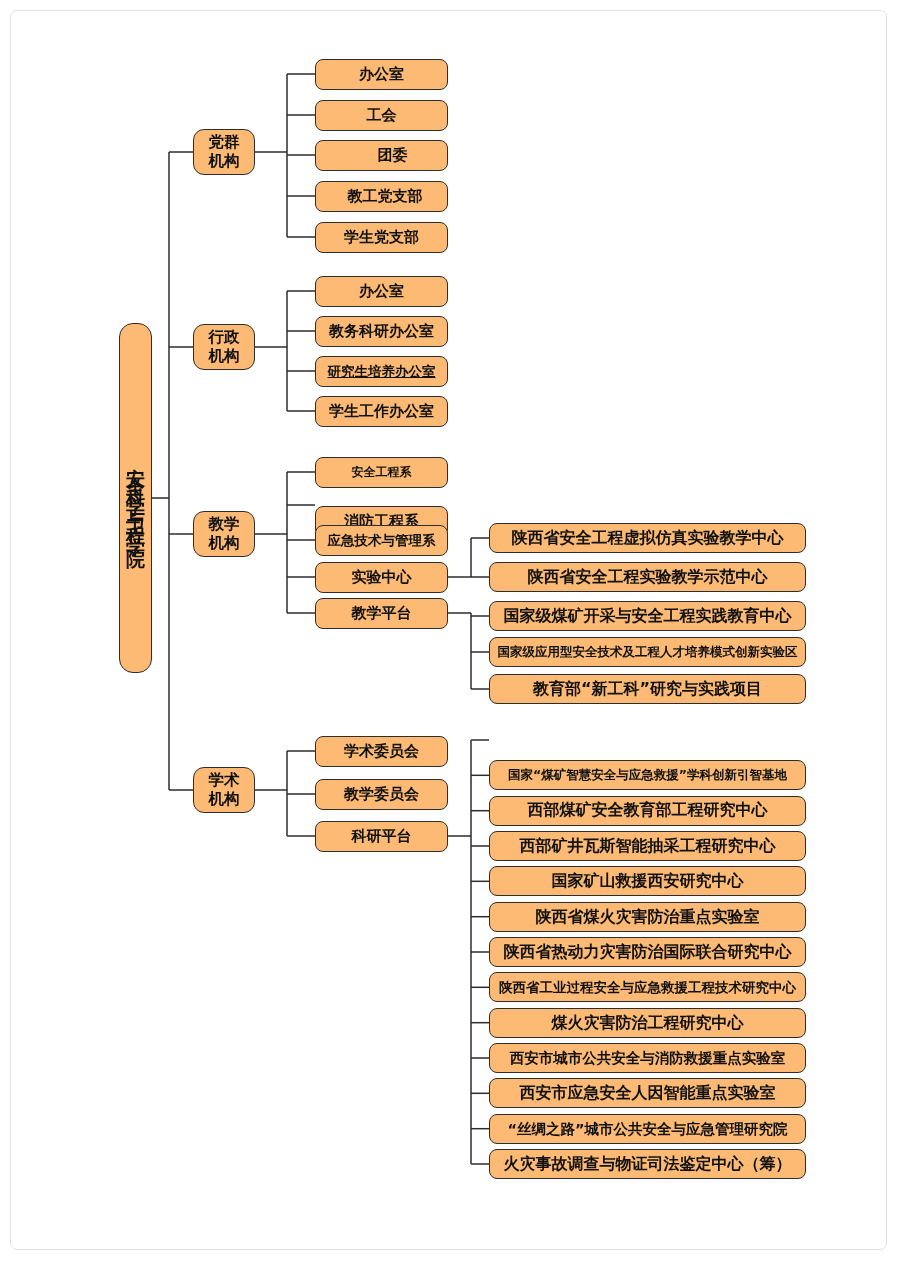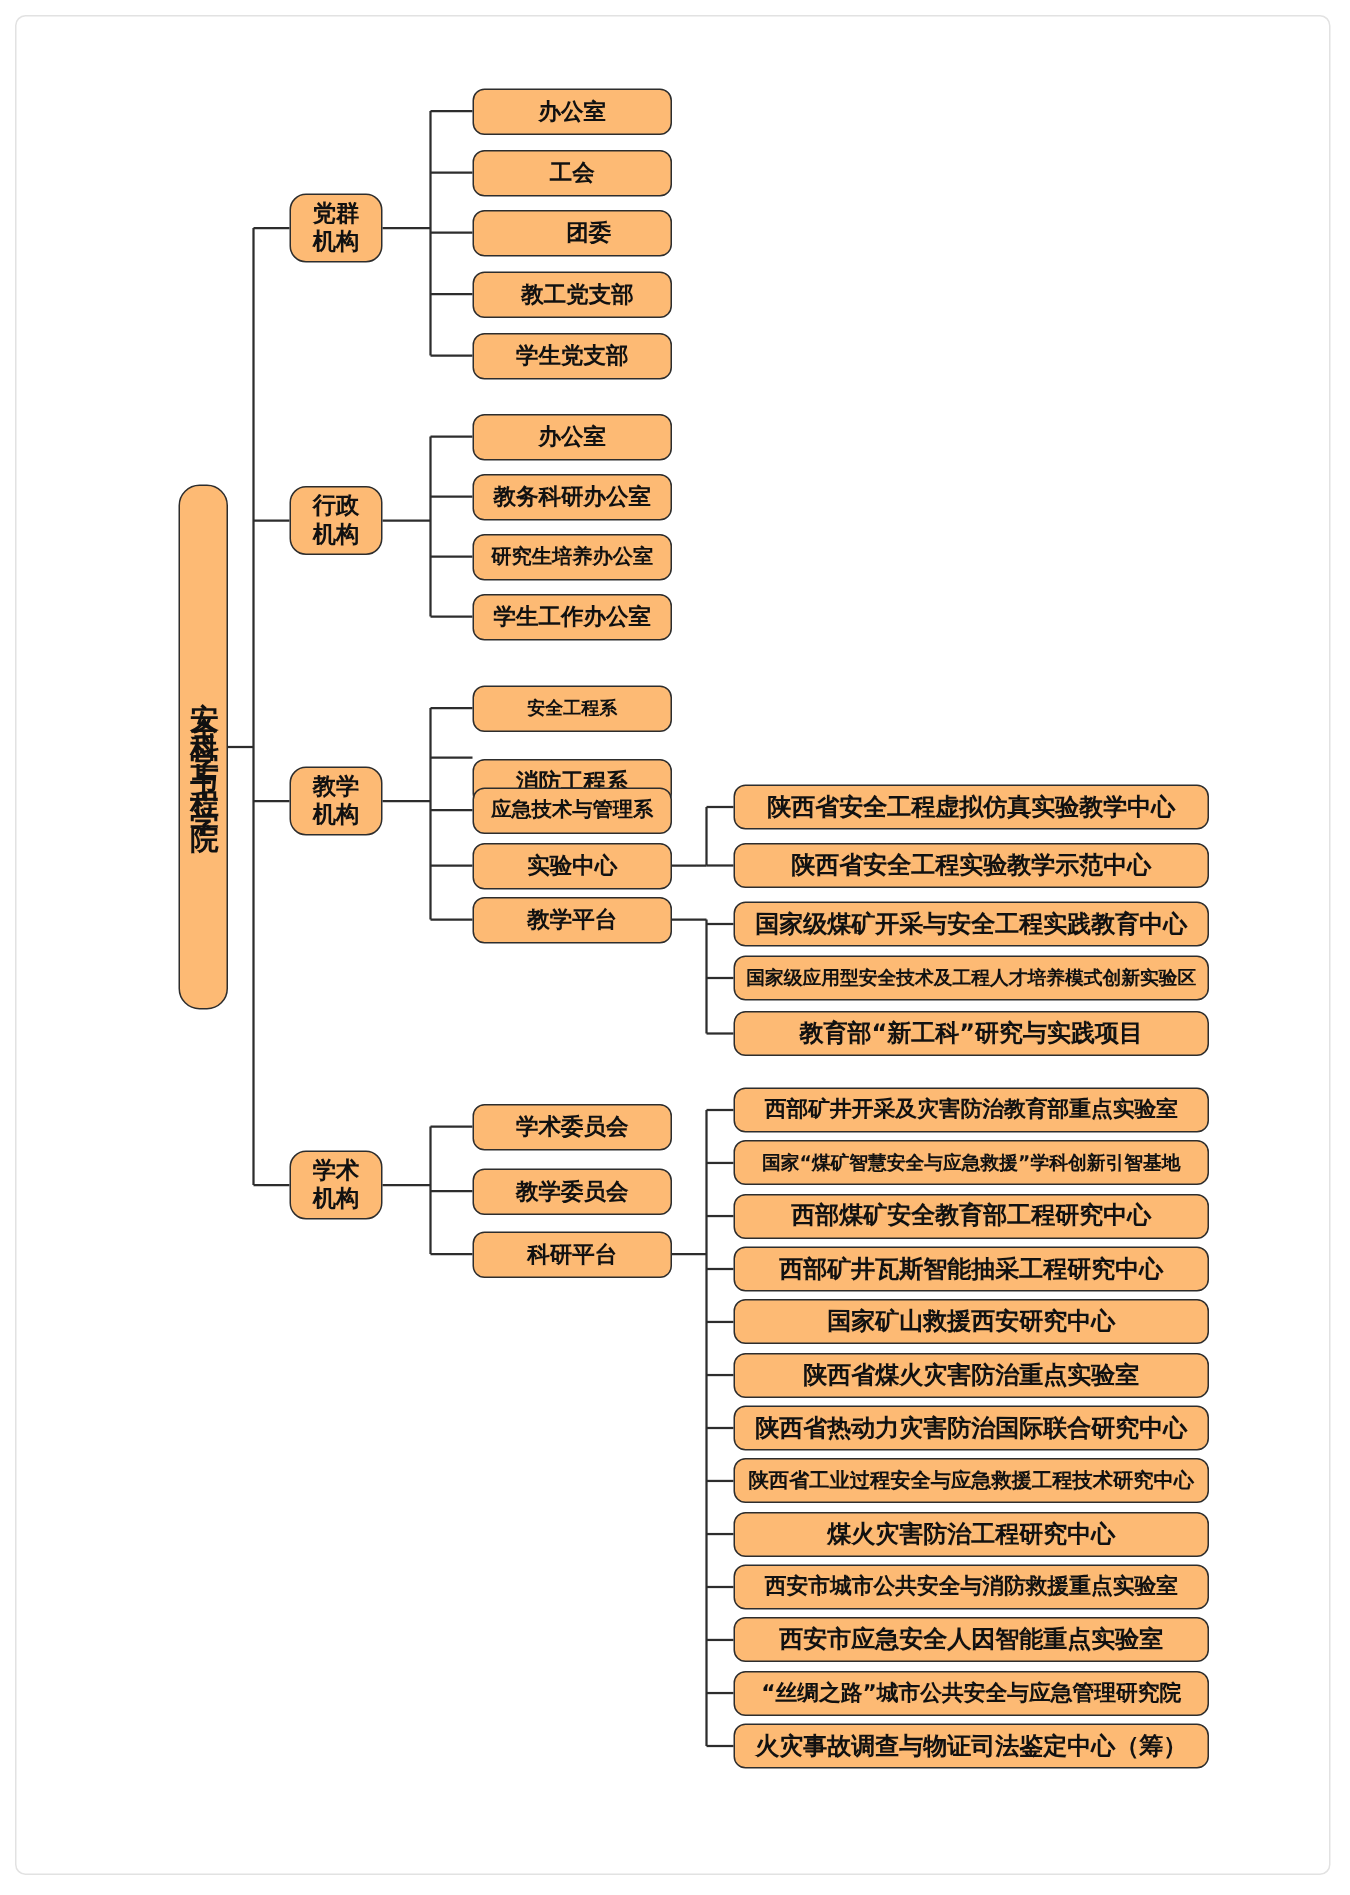--- a/index.html
+++ b/index.html
@@ -118,40 +118,39 @@
 机构</div>
       <div class="node l3" style="left: 315px; top: 58.5px; width: 133px; height: 31px; font-size: 15px;">办公室</div>
       <div class="node l3" style="left: 315px; top: 99.5px; width: 133px; height: 31px; font-size: 15px;">工会</div>
       <div class="node l3" style="left: 315px; top: 139.5px; width: 133px; height: 31px; font-size: 15px; padding-left: 25px;">团委</div>
       <div class="node l3" style="left: 315px; top: 180.5px; width: 133px; height: 31px; font-size: 15px; padding-left: 10px;">教工党支部</div>
       <div class="node l3" style="left: 315px; top: 221.5px; width: 133px; height: 31px; font-size: 15px;">学生党支部</div>
       <div class="node l2" style="left: 193px; top: 324px; width: 62px; height: 46px;">行政
 机构</div>
       <div class="node l3" style="left: 315px; top: 275.5px; width: 133px; height: 31px; font-size: 15px;">办公室</div>
       <div class="node l3" style="left: 315px; top: 315.5px; width: 133px; height: 31px; font-size: 15px;">教务科研办公室</div>
-      <div class="node l3" style="left: 315px; top: 355.5px; width: 133px; height: 31px; font-size: 13.5px;">研究生培养办公室</div>
+      <div class="node l3" style="left: 315px; top: 355.5px; width: 133px; height: 31px; font-size: 13.5px; text-decoration: underline;">研究生培养办公室</div>
       <div class="node l3" style="left: 315px; top: 395.5px; width: 133px; height: 31px; font-size: 15px;">学生工作办公室</div>
       <div class="node l2" style="left: 193px; top: 511px; width: 62px; height: 46px;">教学
 机构</div>
       <div class="node l3" style="left: 315px; top: 456.5px; width: 133px; height: 31px; font-size: 12px;">安全工程系</div>
       <div class="node l3" style="left: 315px; top: 489.5px; width: 133px; height: 31px; font-size: 15px; margin-top: 16px;">消防工程系</div>
       <div class="node l3" style="left: 315px; top: 524.5px; width: 133px; height: 31px; font-size: 13.5px;">应急技术与管理系</div>
       <div class="node l3" style="left: 315px; top: 561.5px; width: 133px; height: 31px; font-size: 15px;">实验中心</div>
       <div class="node l4" style="left: 489px; top: 523px; width: 317px; height: 30px; font-size: 16px;">陕西省安全工程虚拟仿真实验教学中心</div>
       <div class="node l4" style="left: 489px; top: 562px; width: 317px; height: 30px; font-size: 16px;">陕西省安全工程实验教学示范中心</div>
       <div class="node l3" style="left: 315px; top: 597.5px; width: 133px; height: 31px; font-size: 15px;">教学平台</div>
       <div class="node l4" style="left: 489px; top: 601px; width: 317px; height: 30px; font-size: 16px;">国家级煤矿开采与安全工程实践教育中心</div>
       <div class="node l4" style="left: 489px; top: 637px; width: 317px; height: 30px; font-size: 12.5px;">国家级应用型安全技术及工程人才培养模式创新实验区</div>
       <div class="node l4" style="left: 489px; top: 674px; width: 317px; height: 30px; font-size: 16px;">教育部“新工科”研究与实践项目</div>
       <div class="node l2" style="left: 193px; top: 767px; width: 62px; height: 46px;">学术
 机构</div>
       <div class="node l3" style="left: 315px; top: 735.5px; width: 133px; height: 31px; font-size: 15px;">学术委员会</div>
       <div class="node l3" style="left: 315px; top: 778.5px; width: 133px; height: 31px; font-size: 15px;">教学委员会</div>
       <div class="node l3" style="left: 315px; top: 820.5px; width: 133px; height: 31px; font-size: 15px;">科研平台</div>
-      <div class="node l4" style="left: 489px; top: 725px; width: 317px; height: 30px; font-size: 14.5px;">西部矿井开采及灾害防治教育部重点实验室</div>
       <div class="node l4" style="left: 489px; top: 760.3px; width: 317px; height: 30px; font-size: 12.5px; text-align: right;">国家“煤矿智慧安全与应急救援”学科创新引智基地</div>
       <div class="node l4" style="left: 489px; top: 795.7px; width: 317px; height: 30px; font-size: 16px; font-family: Liberation Mono, monospace;">西部煤矿安全教育部工程研究中心</div>
       <div class="node l4" style="left: 489px; top: 831px; width: 317px; height: 30px; font-size: 16px;">西部矿井瓦斯智能抽采工程研究中心</div>
       <div class="node l4" style="left: 489px; top: 866.3px; width: 317px; height: 30px; font-size: 16px;">国家矿山救援西安研究中心</div>
       <div class="node l4" style="left: 489px; top: 901.7px; width: 317px; height: 30px; font-size: 16px;">陕西省煤火灾害防治重点实验室</div>
       <div class="node l4" style="left: 489px; top: 937px; width: 317px; height: 30px; font-size: 16px;">陕西省热动力灾害防治国际联合研究中心</div>
       <div class="node l4" style="left: 489px; top: 972.3px; width: 317px; height: 30px; font-size: 13.5px;">陕西省工业过程安全与应急救援工程技术研究中心</div>
       <div class="node l4" style="left: 489px; top: 1007.7px; width: 317px; height: 30px; font-size: 16px;">煤火灾害防治工程研究中心</div>
       <div class="node l4" style="left: 489px; top: 1043px; width: 317px; height: 30px; font-size: 14.5px;">西安市城市公共安全与消防救援重点实验室</div>
       <div class="node l4" style="left: 489px; top: 1078.3px; width: 317px; height: 30px; font-size: 16px;">西安市应急安全人因智能重点实验室</div>

